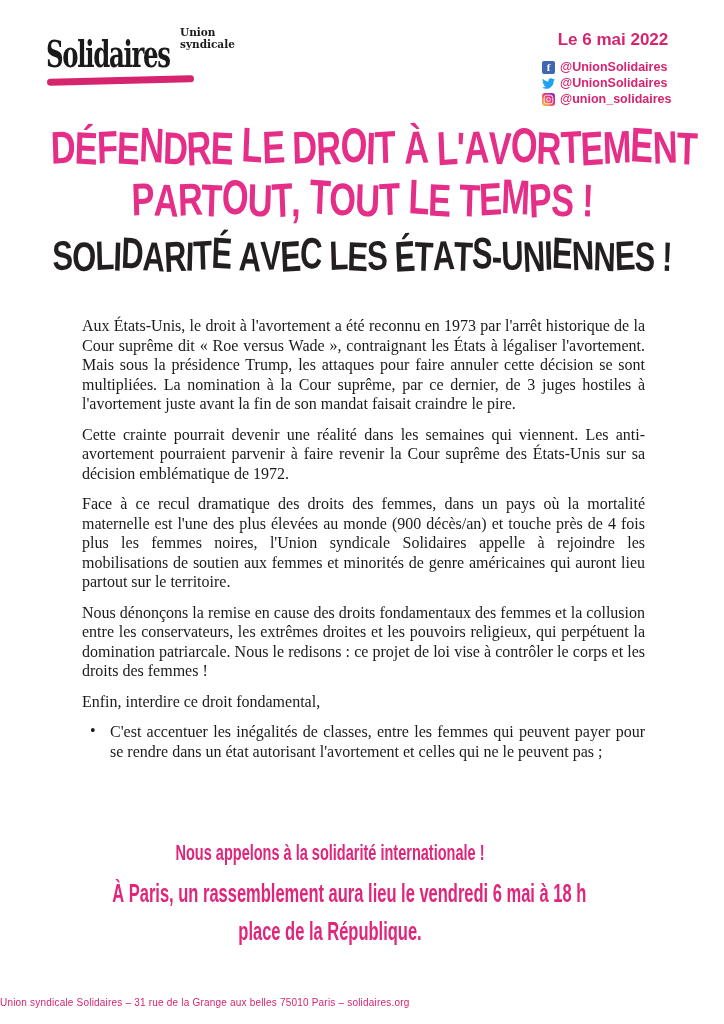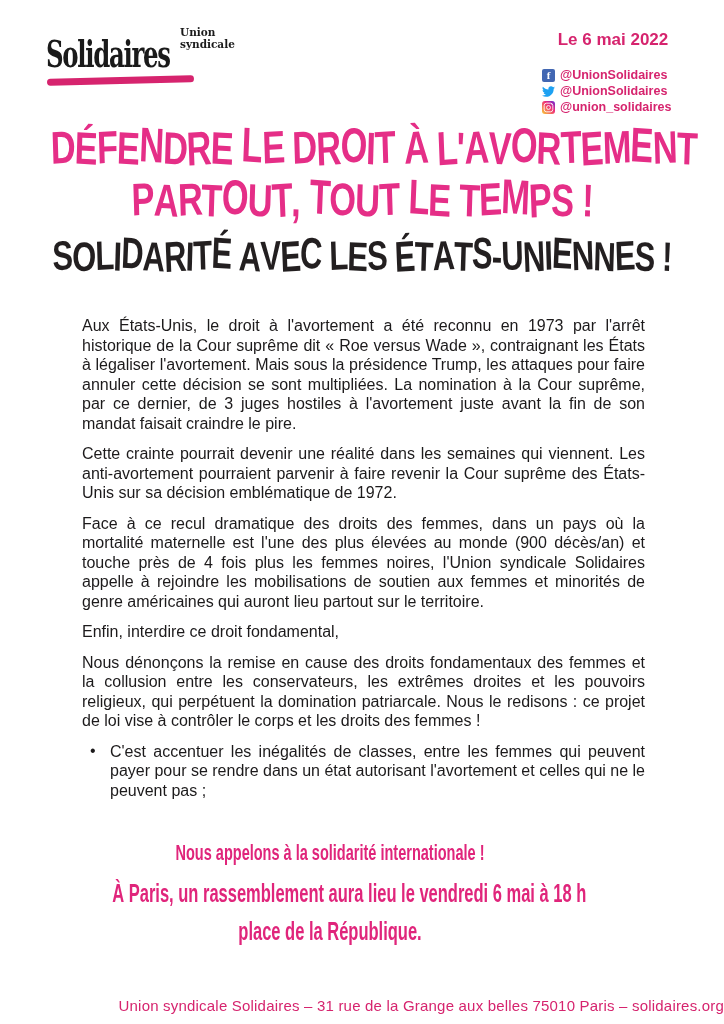--- a/index.html
+++ b/index.html
@@ -24,21 +24,21 @@
     white-space:pre-line;
     margin-left:28px;
   }
   .logo-underline{
     position:absolute;left:1px;top:55px;width:147px;height:7px;
     background:#d6246e;border-radius:4px;transform:rotate(-1.4deg);
   }
 
   
   .date-block{position:absolute;right:26px;top:30px;width:170px;color:#d6246e;}
-  .date-line{font-weight:700;font-size:17px;text-align:center;margin-bottom:18px;white-space:nowrap;}
+  .date-line{font-weight:700;font-size:17px;text-align:center;margin-bottom:10px;white-space:nowrap;}
   .social-row{display:flex;align-items:center;gap:5px;margin:2px 0 2px 14px;}
   .social-handle{font-weight:700;font-size:12.5px;white-space:nowrap;}
   .icon-box{width:13px;height:13px;flex:0 0 13px;display:flex;align-items:center;justify-content:center;}
   .fb{background:#4267b2;border-radius:2px;color:#fff;font-weight:700;font-size:11px;
       font-family:"Liberation Serif",serif;line-height:13px;text-align:center;}
   .tw svg{display:block;width:13px;height:13px;fill:#1da1f2;}
   .ig{border-radius:3px;background:linear-gradient(45deg,#f9ce34,#ee2a7b 60%,#6228d7);}
   .ig svg{display:block;width:13px;height:13px;stroke:#fff;fill:none;stroke-width:1.6;}
 
   
@@ -51,39 +51,39 @@
   .h-line3{top:232px;}
   .stencil .ch{display:inline-block;}
   .stencil .ch:nth-child(2n){transform:rotate(2.3deg) translateY(1px);}
   .stencil .ch:nth-child(2n+1){transform:rotate(-2.3deg);}
   .stencil .ch:nth-child(5n){transform:rotate(3deg) translateY(-2px) scaleY(1.07);}
   .stencil .ch:nth-child(7n){transform:rotate(-3deg) translateY(1px) scaleY(1.05);}
 
   
   .body-text{
     position:absolute;left:82px;top:316px;width:563px;
-    font-family:Liberation Sans, sans-serif;font-size:16px;line-height:1.22;
+    font-family:Liberation Serif, serif;font-size:16px;line-height:1.22;
     color:#1c1a1b;text-align:justify;
   }
   .body-text p{margin:0 0 11px 0;}
   .bullets{list-style:none;margin:2px 0 0 0;padding:0;}
   .bullets li{position:relative;padding-left:28px;margin-bottom:13px;}
   .bullets li::before{content:"•";position:absolute;left:8px;top:-1px;}
 
   
   .cta{position:absolute;left:0;top:840px;width:660px;text-align:center;color:#e0257b;}
   .cta-line{font-weight:700;transform:scaleX(0.66);transform-origin:center;white-space:nowrap;}
   .cta-1{font-size:22px;margin-bottom:13px;}
   .cta-2{font-size:25px;margin-bottom:9px;}
   .cta-3{font-size:25px;}
 
   
   .footer{
-    position:absolute;left:0;top:997px;width:724px;text-align:right;
-    font-size:15px;color:#d6246e;letter-spacing:0.2px;
+    position:absolute;left:0;top:997px;width:724px;text-align:left;
+    font-size:10px;color:#d6246e;letter-spacing:0.2px;
   }
 </style>
 </head>
 <body>
 
 <div class="page">
 
   <div class="logo">
     <div class="logo-top">Union
 syndicale</div>
@@ -124,22 +124,22 @@
     <div class="stencil hl-pink"><span class="ch">P</span><span class="ch">A</span><span class="ch">R</span><span class="ch">T</span><span class="ch">O</span><span class="ch">U</span><span class="ch">T</span><span class="ch">,</span><span class="sp">&nbsp;</span><span class="ch">T</span><span class="ch">O</span><span class="ch">U</span><span class="ch">T</span><span class="sp">&nbsp;</span><span class="ch">L</span><span class="ch">E</span><span class="sp">&nbsp;</span><span class="ch">T</span><span class="ch">E</span><span class="ch">M</span><span class="ch">P</span><span class="ch">S</span><span class="sp">&nbsp;</span><span class="ch">!</span></div>
   </div>
   <div class="headline h-line3">
     <div class="stencil hl-black"><span class="ch">S</span><span class="ch">O</span><span class="ch">L</span><span class="ch">I</span><span class="ch">D</span><span class="ch">A</span><span class="ch">R</span><span class="ch">I</span><span class="ch">T</span><span class="ch">É</span><span class="sp">&nbsp;</span><span class="ch">A</span><span class="ch">V</span><span class="ch">E</span><span class="ch">C</span><span class="sp">&nbsp;</span><span class="ch">L</span><span class="ch">E</span><span class="ch">S</span><span class="sp">&nbsp;</span><span class="ch">É</span><span class="ch">T</span><span class="ch">A</span><span class="ch">T</span><span class="ch">S</span><span class="ch">-</span><span class="ch">U</span><span class="ch">N</span><span class="ch">I</span><span class="ch">E</span><span class="ch">N</span><span class="ch">N</span><span class="ch">E</span><span class="ch">S</span><span class="sp">&nbsp;</span><span class="ch">!</span></div>
   </div>
 
   <div class="body-text">
     <p>Aux États-Unis, le droit à l'avortement a été reconnu en 1973 par l'arrêt historique de la Cour suprême dit « Roe versus Wade », contraignant les États à légaliser l'avortement. Mais sous la présidence Trump, les attaques pour faire annuler cette décision se sont multipliées. La nomination à la Cour suprême, par ce dernier, de 3 juges hostiles à l'avortement juste avant la fin de son mandat faisait craindre le pire.</p>
     <p>Cette crainte pourrait devenir une réalité dans les semaines qui viennent. Les anti-avortement pourraient parvenir à faire revenir la Cour suprême des États-Unis sur sa décision emblématique de 1972.</p>
     <p>Face à ce recul dramatique des droits des femmes, dans un pays où la mortalité maternelle est l'une des plus élevées au monde (900 décès/an) et touche près de 4 fois plus les femmes noires, l'Union syndicale Solidaires appelle à rejoindre les mobilisations de soutien aux femmes et minorités de genre américaines qui auront lieu partout sur le territoire.</p>
+    <p>Nous dénonçons la remise en cause des droits fondamentaux des femmes et la collusion entre les conservateurs, les extrêmes droites et les pouvoirs religieux, qui perpétuent la domination patriarcale. Nous le redisons : ce projet de loi vise à contrôler le corps et les droits des femmes !</p>
     <p>Enfin, interdire ce droit fondamental,</p>
-    <p>Nous dénonçons la remise en cause des droits fondamentaux des femmes et la collusion entre les conservateurs, les extrêmes droites et les pouvoirs religieux, qui perpétuent la domination patriarcale. Nous le redisons : ce projet de loi vise à contrôler le corps et les droits des femmes !</p>
     <ul class="bullets">
       <li>C'est accentuer les inégalités de classes, entre les femmes qui peuvent payer pour se rendre dans un état autorisant l'avortement et celles qui ne le peuvent pas ;</li>
     </ul>
   </div>
 
   <div class="cta">
     <div class="cta-line cta-1">Nous appelons à la solidarité internationale !</div>
     <div class="cta-line cta-2">À Paris, un rassemblement aura lieu le vendredi 6 mai à 18 h</div>
     <div class="cta-line cta-3">place de la République.</div>
   </div>

